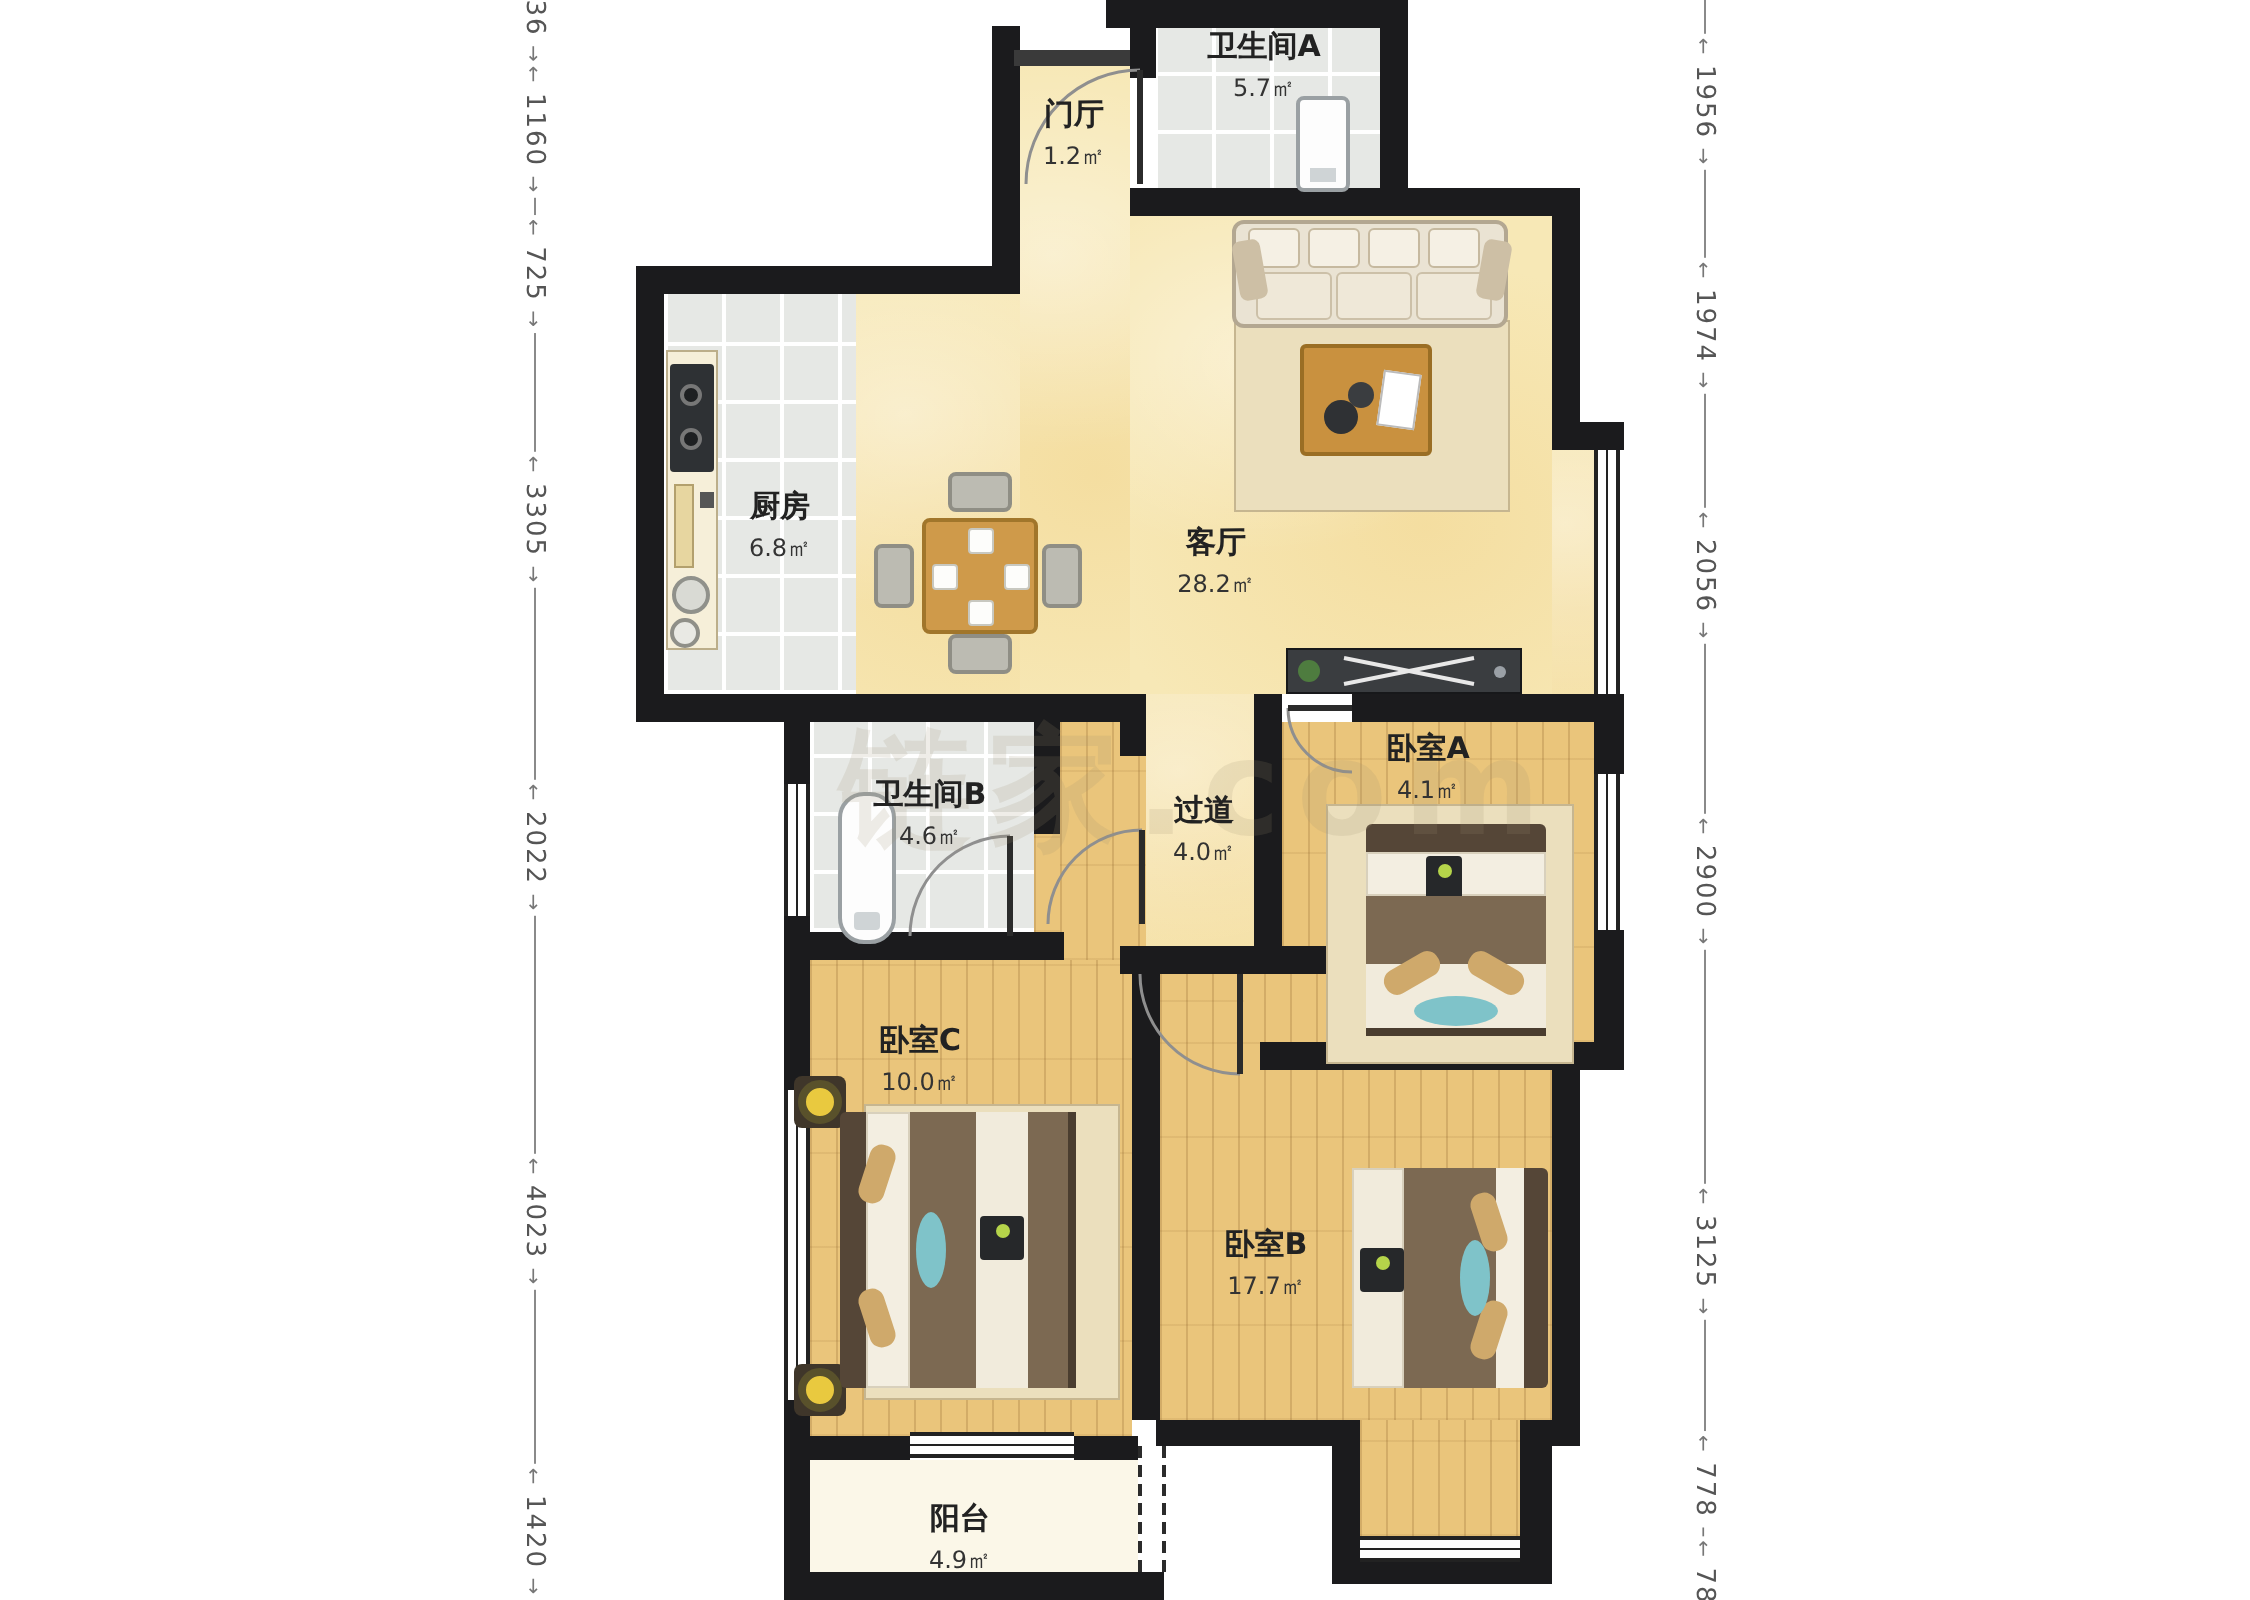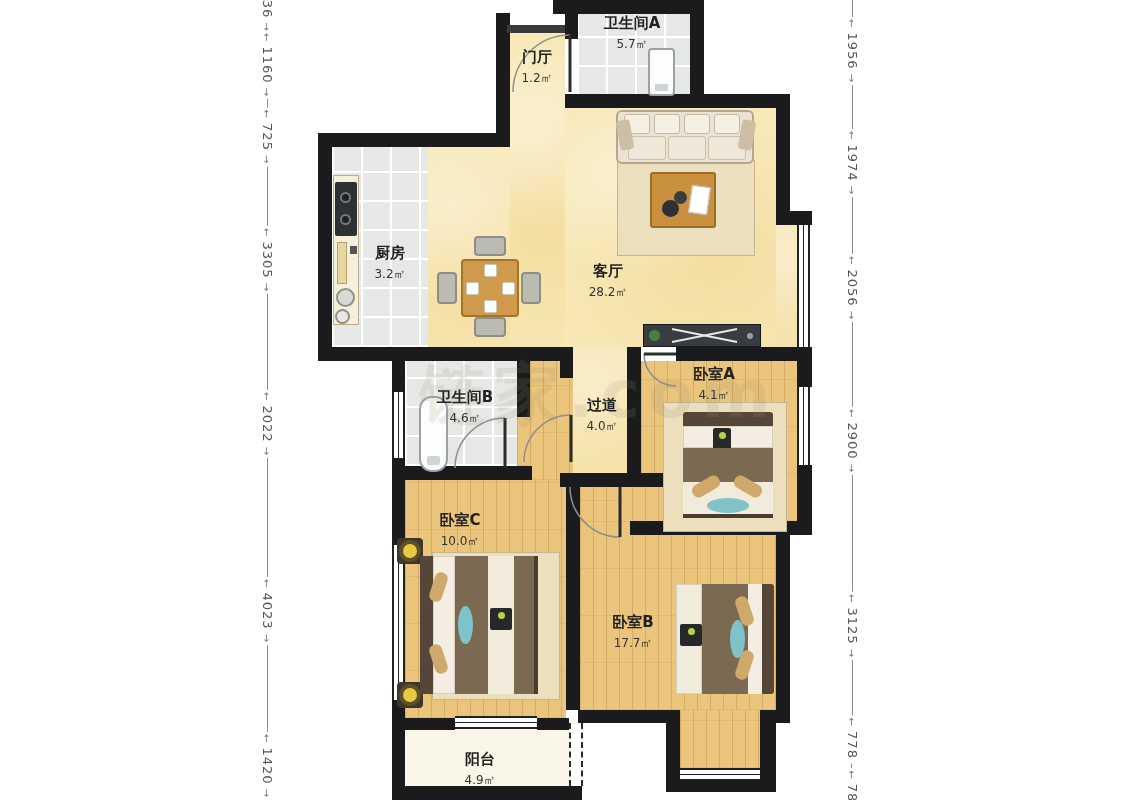--- a/index.html
+++ b/index.html
@@ -221,21 +221,21 @@
   <div class="room-label" style="left:604px;top:32px;margin-left:28px;">
     <span class="nm">卫生间A</span>
     <span class="ar">5.7㎡</span>
   </div>
   <div class="room-label" style="left:537px;top:66px;">
     <span class="nm">门厅</span>
     <span class="ar">1.2㎡</span>
   </div>
   <div class="room-label" style="left:390px;top:262px;">
     <span class="nm">厨房</span>
-    <span class="ar">3.2㎡</span>
+    <span class="ar">6.8㎡</span>
   </div>
   <div class="room-label" style="left:608px;top:280px;">
     <span class="nm">客厅</span>
     <span class="ar">28.2㎡</span>
   </div>
   <div class="room-label" style="left:465px;top:406px;">
     <span class="nm">卫生间B</span>
     <span class="ar">4.6㎡</span>
   </div>
   <div class="room-label" style="left:602px;top:414px;">

